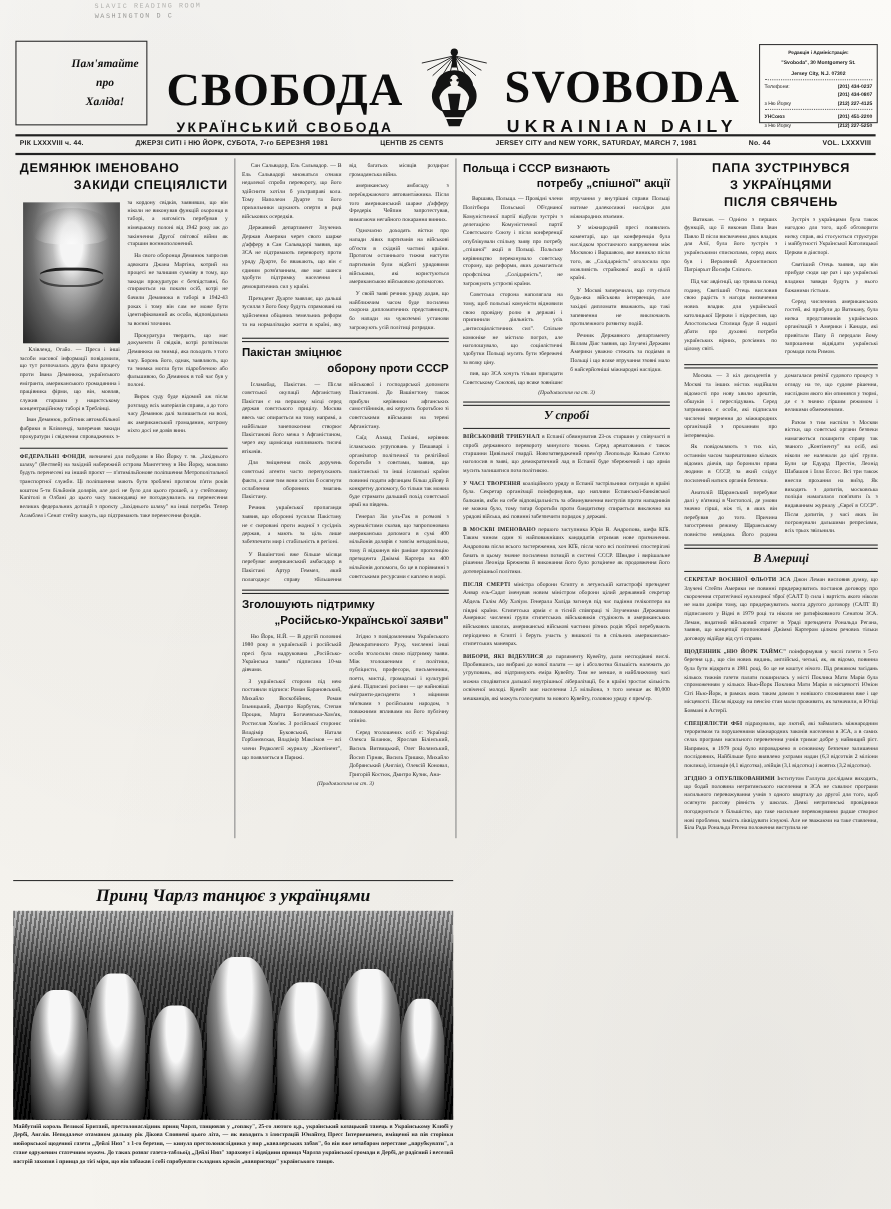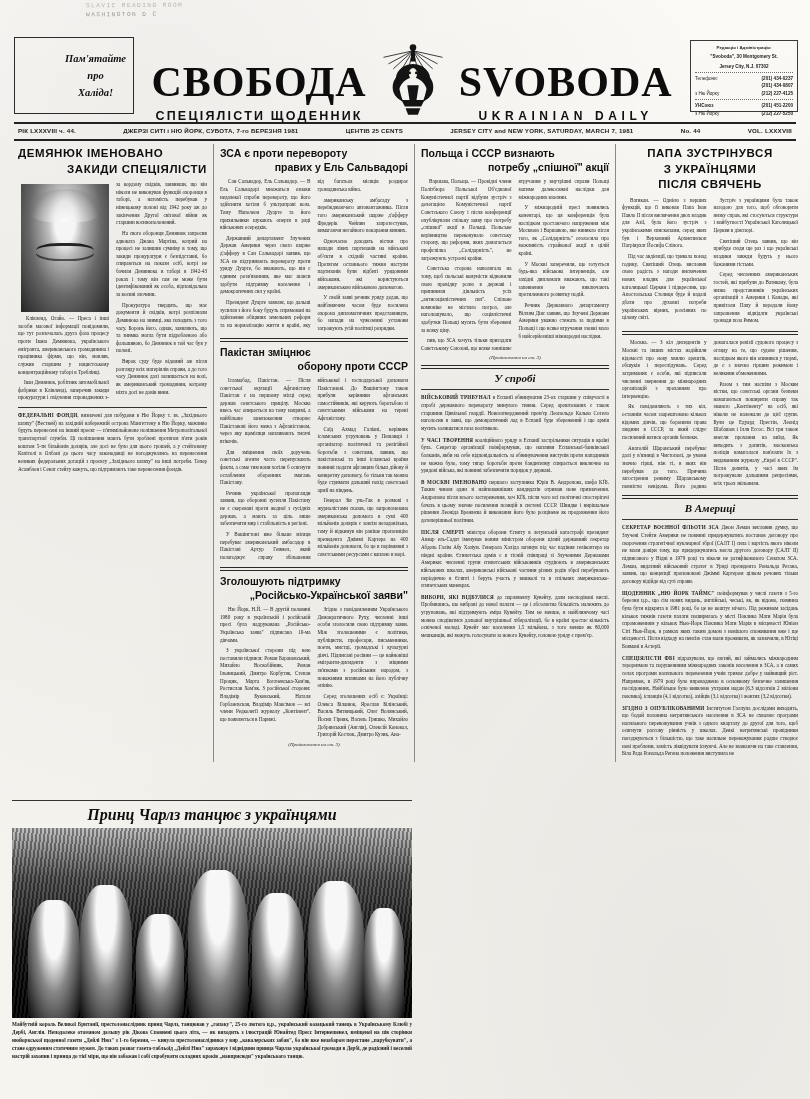--- a/index.html
+++ b/index.html
@@ -48,21 +48,21 @@
   .title-zone{flex:1;display:flex;align-items:center;justify-content:center;position:relative;}
   .ttl{ text-align:center; }
   .ttl .big{
     font-family:"Liberation Serif","DejaVu Serif",serif;
     font-weight:bold;font-size:42px;letter-spacing:1px;line-height:.98;color:#0d0d0d;margin-top:31px;
   }
   .ttl .sub{
     font-family:"Liberation Sans","DejaVu Sans",sans-serif;
     font-weight:bold;font-size:12.5px;letter-spacing:2.2px;margin-top:6px;color:#111;
   }
-  .ttl.right .sub{letter-spacing:4.6px;font-size:12px;}
+  .ttl.right .sub{letter-spacing:4.6px;font-size:16px;}
   .emblem{width:92px;display:flex;align-items:center;justify-content:center;}
   .info-box{
     width:108px;border:1px solid #3a3a3a;margin:6px 4px 8px 0;
     padding:3px 4px;box-sizing:border-box;
     font-family:"Liberation Sans","DejaVu Sans",sans-serif;
     font-size:4.6px;line-height:1.62;color:#1b1b1b;
   }
   .info-box .ib-h{text-align:center;font-weight:bold;font-size:4.4px;}
   .info-box .ib-a{text-align:center;font-weight:bold;margin-top:2px;}
   .ib-row{display:flex;justify-content:space-between;gap:3px;}
@@ -181,21 +181,21 @@
 
     <div class="promo-box">
       <div>Пам'ятайте</div>
       <div>про</div>
       <div>Халіда!</div>
     </div>
 
     <div class="title-zone">
       <div class="ttl">
         <div class="big">СВОБОДА</div>
-        <div class="sub">СПЕЦІЯЛІСТИ ЩОДЕННИК</div>
+        <div class="sub">УКРАЇНСЬКИЙ СВОБОДА</div>
       </div>
 
       <div class="emblem">
         <svg class="trident" viewBox="0 0 100 100">
           <g fill="#141414">
             <circle cx="50" cy="14" r="4"></circle>
             <path d="M48 17h4l1 14h-6z"></path>
             <g stroke="#141414" stroke-width="1">
               <line x1="50" y1="18" x2="20" y2="34"></line>
                 <line x1="50" y1="18" x2="26" y2="40"></line>
@@ -285,24 +285,20 @@
         <p class="tx">Іван Демянюк, робітник автомобільної фабрики в Клівленді, заперечив закиди прокуратури і свідчення спроваджених з-за кордону свідків, заявивши, що він ніколи не виконував функцій охоронця в таборі, а натомість перебував у німецькому полоні від 1942 року аж до закінчення Другої світової війни як старшин воєннополонений.</p>
         <p class="tx">На свого оборонця Демянюк запросив адвоката Джана Мартіна, котрий на процесі не залишив сумніву в тому, що закиди прокуратури є безпідставні, бо спираються на покази осіб, котрі не бачили Демянюка в таборі в 1942-43 роках і тому він сам не може бути ідентифікований як особа, відповідальна за воєнні злочини.</p>
         <p class="tx">Прокуратура твердить, що має документи й свідків, котрі розпізнали Демянюка на знимці, яка походить з того часу. Боронь його, однак, заявляють, що та знимка могла бути підробленою або фальшивою, бо Демянюк в той час був у полоні.</p>
         <p class="tx">Вирок суду буде відомий аж після розгляду всіх матеріялів справи, а до того часу Демянюк далі залишається на волі, як американський громадянин, котрому ніхто досі не довів вини.</p>
       </div>
       <div class="one-rule"></div>
       <div class="news-item"><b>ФЕДЕРАЛЬНІ ФОНДИ</b>, визначені для побудови в Ню Йорку т. зв. „Західнього шляху" (Вествей) на західній набережній острова Мангеттену в Ню Йорку, можливо будуть перенесені на інший проєкт — п'ятимільйонове поліпшення Метрополітальної транспортної служби. Ці поліпшення мають бути зроблені протягом п'яти років коштом 5-ти більйонів долярів, але досі не було для цього грошей, а у стейтовому Капітолі в Олбані до цього часу законодавці не погоджувались на перенесення великих федеральних дотацій з проєкту „Західнього шляху" на інші потреби. Тепер Асамблея і Сенат стейту кажуть, що підтримають таке перенесення фондів.</div>
     </div>
 
     <div class="col">
-      <h2 class="hl2">
-        <span>ЗСА є проти перевороту</span>
-        <span class="r">правих у Ель Сальвадорі</span>
-      </h2>
       <div class="body2">
         <p class="tx lead">Сан Сальвадор, Ель Сальвадор. — В Ель Сальвадорі множаться ознаки недалекої спроби перевороту, що його здійснити хотіли б ультраправі кола. Тому Наполеон Дуарте та його прихильники шукають опертя в ряді військових осередків.</p>
         <p class="tx">Державний департамент Злучених Держав Америки через свого шарже д'афферу в Сан Сальвадорі заявив, що ЗСА не підтримають перевороту проти уряду Дуарте, бо вважають, що він є єдиним розв'язанням, яке має шанси здобути підтримку населення і демократичних сил у країні.</p>
         <p class="tx">Президент Дуарте заявляє, що дальші зусилля з його боку будуть спрямовані на здійснення обіцяних земельних реформ та на нормалізацію життя в країні, яку від багатьох місяців роздирає громадянська війна.</p>
         <p class="tx">американську амбасаду з переїжджаючого автованта́жника. Після того американський шарже д'афферу Фредерік Чейпин запротестував, вимагаючи негайного покарання винних.</p>
         <p class="tx">Одночасно доходять вістки про напади лівих партизанів на військові об'єкти в східній частині країни. Протягом останнього тижня наступи партизанів були відбиті урядовими військами, які користуються американською військовою допомогою.</p>
         <p class="tx">У своїй заяві речник уряду додав, що найближчим часом буде посилена охорона дипломатичних представництв, бо напади на чужоземні установи загрожують усій політиці розрядки.</p>
       </div>
 
       <div class="dbl-rule"></div>

